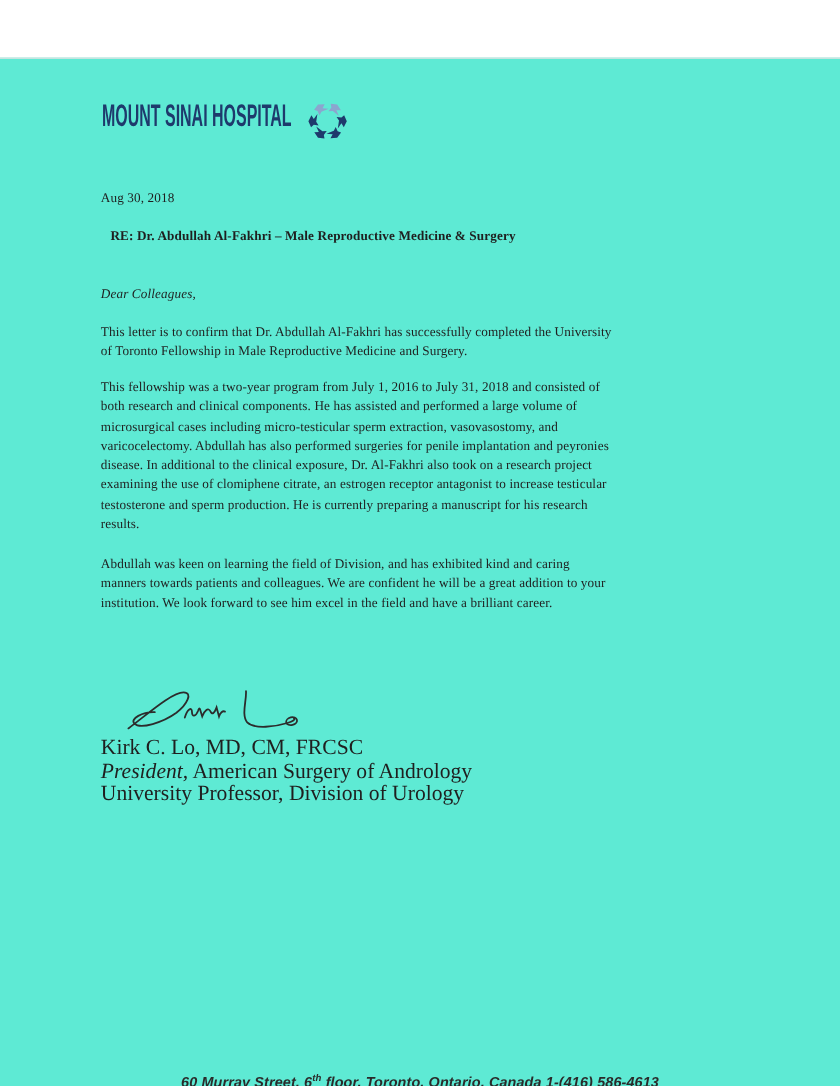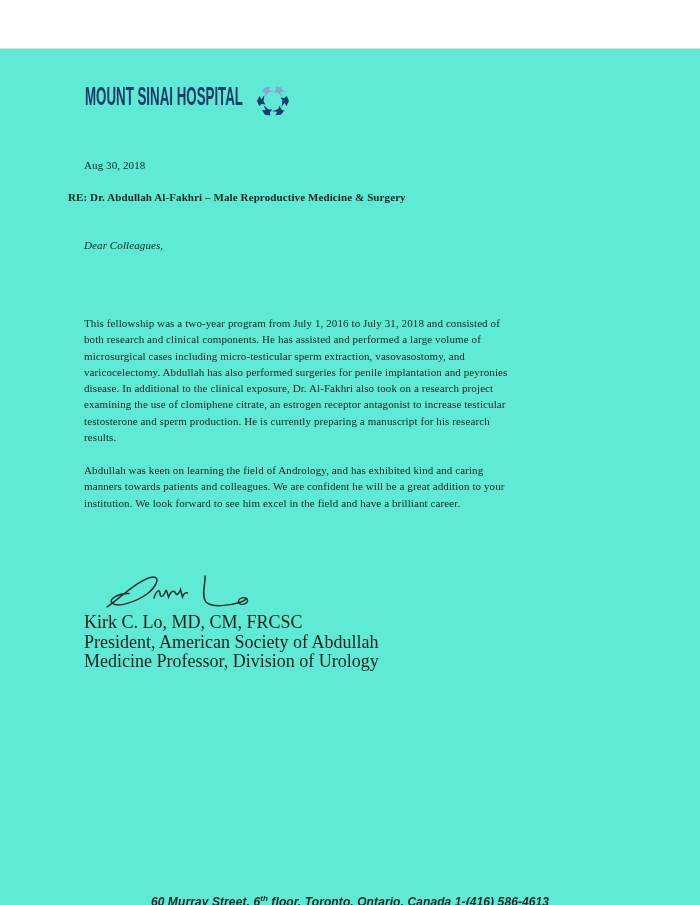--- a/index.html
+++ b/index.html
@@ -26,34 +26,34 @@
   .logo-star{display:block;margin-left:3px;}
   
   .body-text{
     font-size:11px;
     line-height:16.3px;
     white-space:pre-line;
     width:560px;
     letter-spacing:0.1px;
   }
   .date-line{left:84px;top:108px;}
-  .subject-line{left:68px;top:140px;font-weight:bold;width:600px;}
+  .subject-line{left:92px;top:140px;font-weight:bold;width:600px;}
   .salutation{left:84px;top:188px;font-style:italic;}
   .para-1{left:84px;top:220px;}
   .para-2{left:84px;top:266px;}
   .para-3{left:84px;top:413px;}
   .closing{left:84px;top:506px;}
   .signature-svg{left:102px;top:520px;}
   .sig-block{
     left:84px;top:564px;
     font-size:18px;
     line-height:19.6px;
     width:400px;
   }
-  .ital{}
+  .ital{font-style:italic;}
   .footer{
     left:0;top:845px;
     width:700px;
     text-align:center;
     font-family:"Liberation Sans", sans-serif;
     font-style:italic;
     font-weight:bold;
     font-size:12px;
     color:#2a2a2a;
     letter-spacing:0.1px;
@@ -80,43 +80,45 @@
       </g>
     </svg>
   </div>
 
   <div class="abs body-text date-line">Aug 30, 2018</div>
 
   <div class="abs body-text subject-line">RE: Dr. Abdullah Al-Fakhri – Male Reproductive Medicine &amp; Surgery</div>
 
   <div class="abs body-text salutation">Dear Colleagues,</div>
 
+  <div class="abs body-text para-1">This letter is to confirm that Dr. Abdullah Al-Fakhri has successfully completed the University
+of Toronto Fellowship in Male Reproductive Medicine and Surgery.</div>
   <div class="abs body-text para-2">This fellowship was a two-year program from July 1, 2016 to July 31, 2018 and consisted of
 both research and clinical components.  He has assisted and performed a large volume of
 microsurgical cases including micro-testicular sperm extraction, vasovasostomy, and
 varicocelectomy. Abdullah has also performed surgeries for penile implantation and peyronies
 disease.  In additional to the clinical exposure, Dr. Al-Fakhri also took on a research project
 examining the use of clomiphene citrate, an estrogen receptor antagonist to increase testicular
 testosterone and sperm production.  He is currently preparing a manuscript for his research
 results.</div>
-  <div class="abs body-text para-3">Abdullah was keen on learning the field of Andrology, and has exhibited kind and caring
+  <div class="abs body-text para-3">Abdullah was keen on learning the field of Division, and has exhibited kind and caring
 manners towards patients and colleagues. We are confident he will be a great addition to your
 institution.  We look forward to see him excel in the field and have a brilliant career.</div>
 
 
   <svg class="abs signature-svg" width="152" height="46" viewBox="0 0 152 46">
     <g fill="none" stroke="#2c2c2c" stroke-width="1.5" stroke-linecap="round">
       <path d="M 5 38 C 20 27, 41 8, 51 8 C 59 8, 54 18, 45 25 C 34 33, 15 39, 10 34 C 6 30, 17 24, 27 24.5"></path>
       <path d="M 52 29 C 54 22, 58 19.5, 58 24.5 C 58 28.5, 61 28.5, 63 23.5 C 63.6 21.5, 64.2 20.5, 64.8 22.5 L 66.5 28 C 68.5 23, 71.5 20, 73.5 24 C 74.6 26.5, 76.5 26, 78.5 20.5 L 80.5 28 C 81.5 25, 83.5 23, 85.5 24"></path>
       <path d="M 103 7 C 103.5 15, 99 27, 104 33 C 110 39, 128 36.5, 137.5 33.5 C 142 32, 144.5 30.5, 143 29.7"></path>
       <ellipse cx="141" cy="32" rx="4.6" ry="3.2" transform="rotate(-14 141 32)"></ellipse>
     </g>
   </svg>
 
   <div class="abs sig-block">
     <div>Kirk C. Lo, MD, CM, FRCSC</div>
-    <div><span class="ital">President,</span><span> American Society of Abdullah</span></div>
-    <div>Medicine Professor, Division of Urology</div>
+    <div><span class="ital">President,</span><span> American Surgery of Andrology</span></div>
+    <div>University Professor, Division of Urology</div>
   </div>
 
   <div class="abs footer"><span>60 Murray Street, 6</span><sup>th</sup><span> floor, Toronto, Ontario, Canada 1-(416) 586-4613</span></div>
 
 </div>
 
 </body></html>

